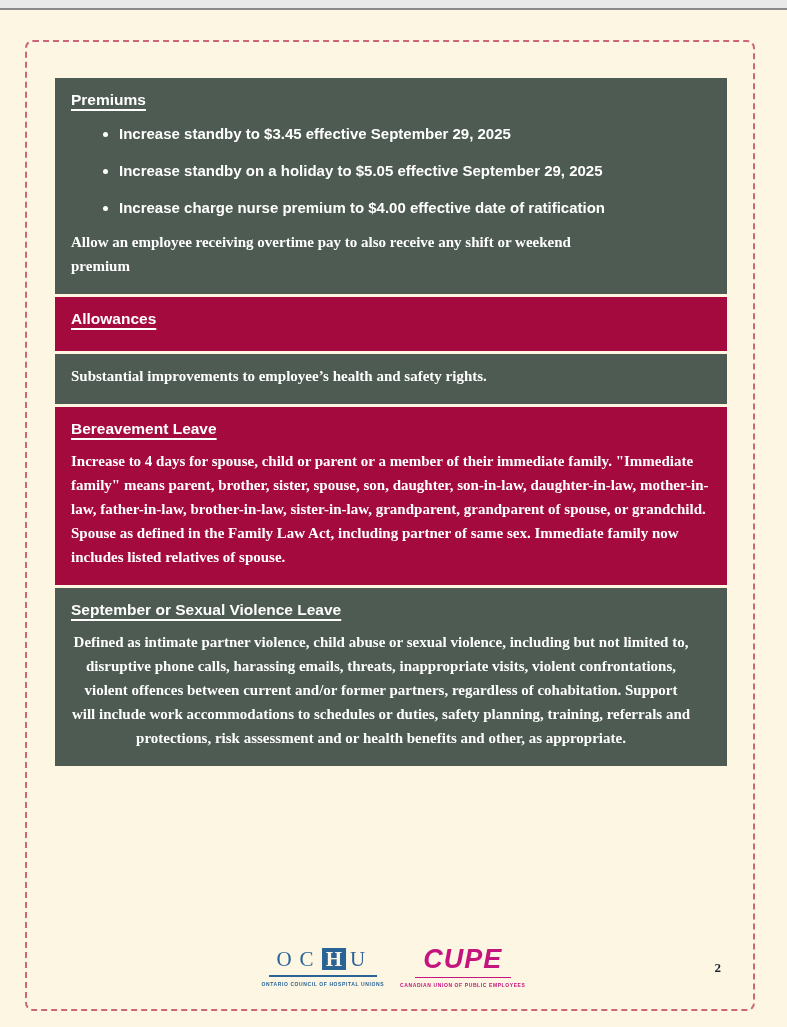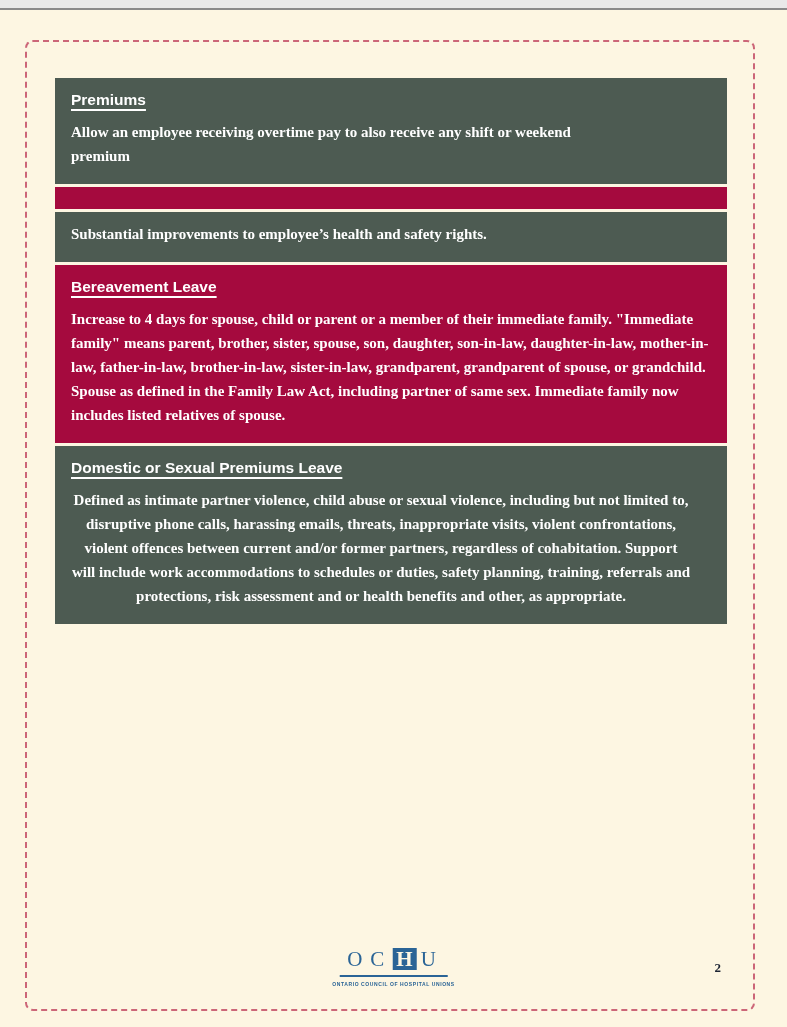--- a/index.html
+++ b/index.html
@@ -45,50 +45,61 @@
 <body>
 
 <div class="page">
   <div class="top-edge"></div>
   <div class="dashed-frame"></div>
 
   <main class="content">
 
     <section class="block theme-green">
       <h2>Premiums</h2>
+      <ul>
+        <li>Increase standby to $3.45 effective September 29, 2025</li>
+        <li>Increase standby on a holiday to $5.05 effective September 29, 2025</li>
+        <li>Increase charge nurse premium to $4.00 effective date of ratification</li>
+      </ul>
       <p class="w-premium">Allow an employee receiving overtime pay to also receive any shift or weekend premium</p>
     </section>
 
     <section class="block theme-crimson">
+      <h2>Allowances</h2>
     </section>
 
     <section class="block theme-green">
       <p>Substantial improvements to employee’s health and safety rights.</p>
     </section>
 
     <section class="block theme-crimson">
       <h2>Bereavement Leave</h2>
       <p>Increase to 4 days for spouse, child or parent or a member of their immediate family. "Immediate family" means parent, brother, sister, spouse, son, daughter, son-in-law, daughter-in-law, mother-in-law, father-in-law, brother-in-law, sister-in-law, grandparent, grandparent of spouse, or grandchild. Spouse as defined in the Family Law Act, including partner of same sex. Immediate family now includes listed relatives of spouse.</p>
     </section>
 
     <section class="block theme-green">
-      <h2>Domestic or Sexual Premiums Leave</h2>
+      <h2>September or Sexual Violence Leave</h2>
       <p class="w-domestic">Defined as intimate partner violence, child abuse or sexual violence, including but not limited to, disruptive phone calls, harassing emails, threats, inappropriate visits, violent confrontations, violent offences between current and/or former partners, regardless of cohabitation. Support will include work accommodations to schedules or duties, safety planning, training, referrals and protections, risk assessment and or health benefits and other, as appropriate.</p>
     </section>
 
   </main>
 
   <footer class="footer">
     <div class="logos">
       <div class="logo-col">
         <div class="ochu-word">
           <span>O</span>
           <span>C</span>
           <span class="boxed">H</span>
           <span>U</span>
         </div>
         <div class="ochu-rule"></div>
         <div class="tagline blue">ONTARIO COUNCIL OF HOSPITAL UNIONS</div>
       </div>
+      <div class="logo-col">
+        <div class="cupe-word">CUPE</div>
+        <div class="cupe-rule"></div>
+        <div class="tagline pink">CANADIAN UNION OF PUBLIC EMPLOYEES</div>
+      </div>
     </div>
     <div class="page-number">2</div>
   </footer>
 </div>
 
 </body></html>

